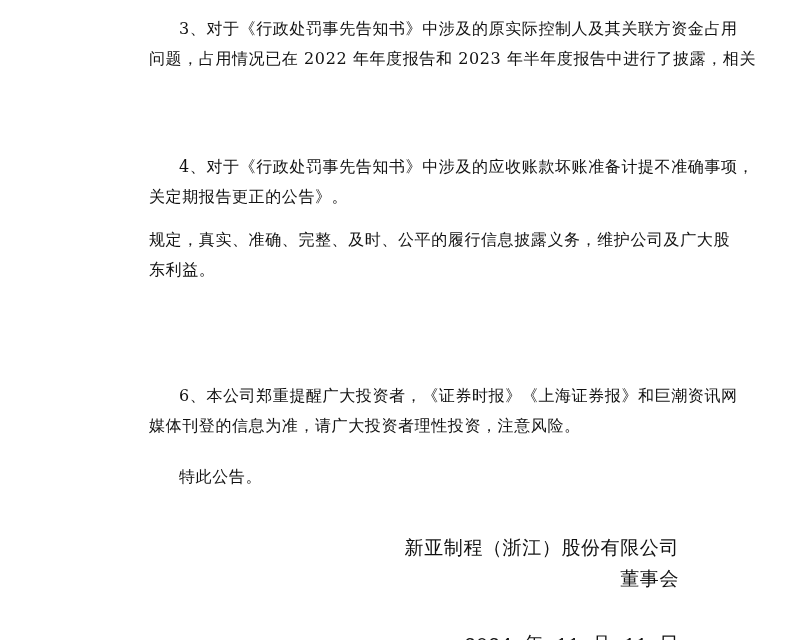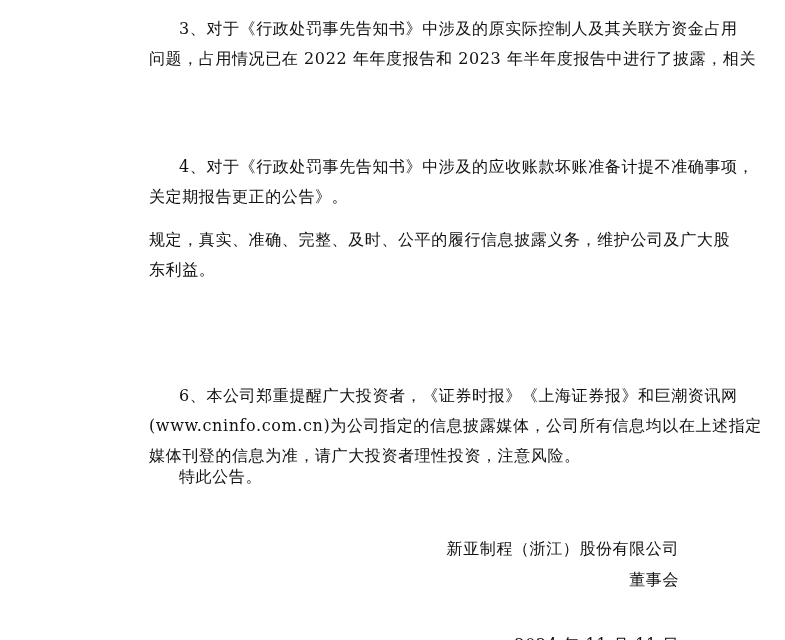--- a/index.html
+++ b/index.html
@@ -33,25 +33,26 @@
       word-break: break-all;
     }
     .line {
       display: block;
       white-space: nowrap;
     }
     .line.first { padding-left: 30px; }
     .sig {
       position: absolute;
       right: 0;
-      font-size: 16px;
+      font-size: 19px;
       line-height: 30px;
       text-align: left;
       white-space: nowrap;
       letter-spacing: 0.6px;
+      font-family: Liberation Mono, monospace;
     }
   </style>
 </head>
 <body>
 
 <div class="page">
 
   <div class="para" style="top:14px;">
     <span class="line first">3、对于《行政处罚事先告知书》中涉及的原实际控制人及其关联方资金占用</span>
     <span class="line">问题，占用情况已在 2022 年年度报告和 2023 年半年度报告中进行了披露，相关</span>
@@ -62,21 +63,20 @@
     <span class="line">关定期报告更正的公告》。</span>
   </div>
 
   <div class="para" style="top:225px;">
     <span class="line">规定，真实、准确、完整、及时、公平的履行信息披露义务，维护公司及广大股</span>
     <span class="line">东利益。</span>
   </div>
 
   <div class="para" style="top:361px;margin-top:20px;">
     <span class="line first">6、本公司郑重提醒广大投资者，《证券时报》《上海证券报》和巨潮资讯网</span>
-    <span class="line">(www.cninfo.com.cn)为公司指定的信息披露媒体，公司所有信息均以在上述指定</span>
     <span class="line">媒体刊登的信息为准，请广大投资者理性投资，注意风险。</span>
   </div>
 
   <div class="para" style="top:462px;">
     <span class="line first">特此公告。</span>
   </div>
 
   <div class="sig" style="top:534px;">新亚制程（浙江）股份有限公司</div>
   <div class="sig" style="top:565px;">董事会</div>
   <div class="sig" style="top:630px;">2024 年 11 月 11 日</div>

